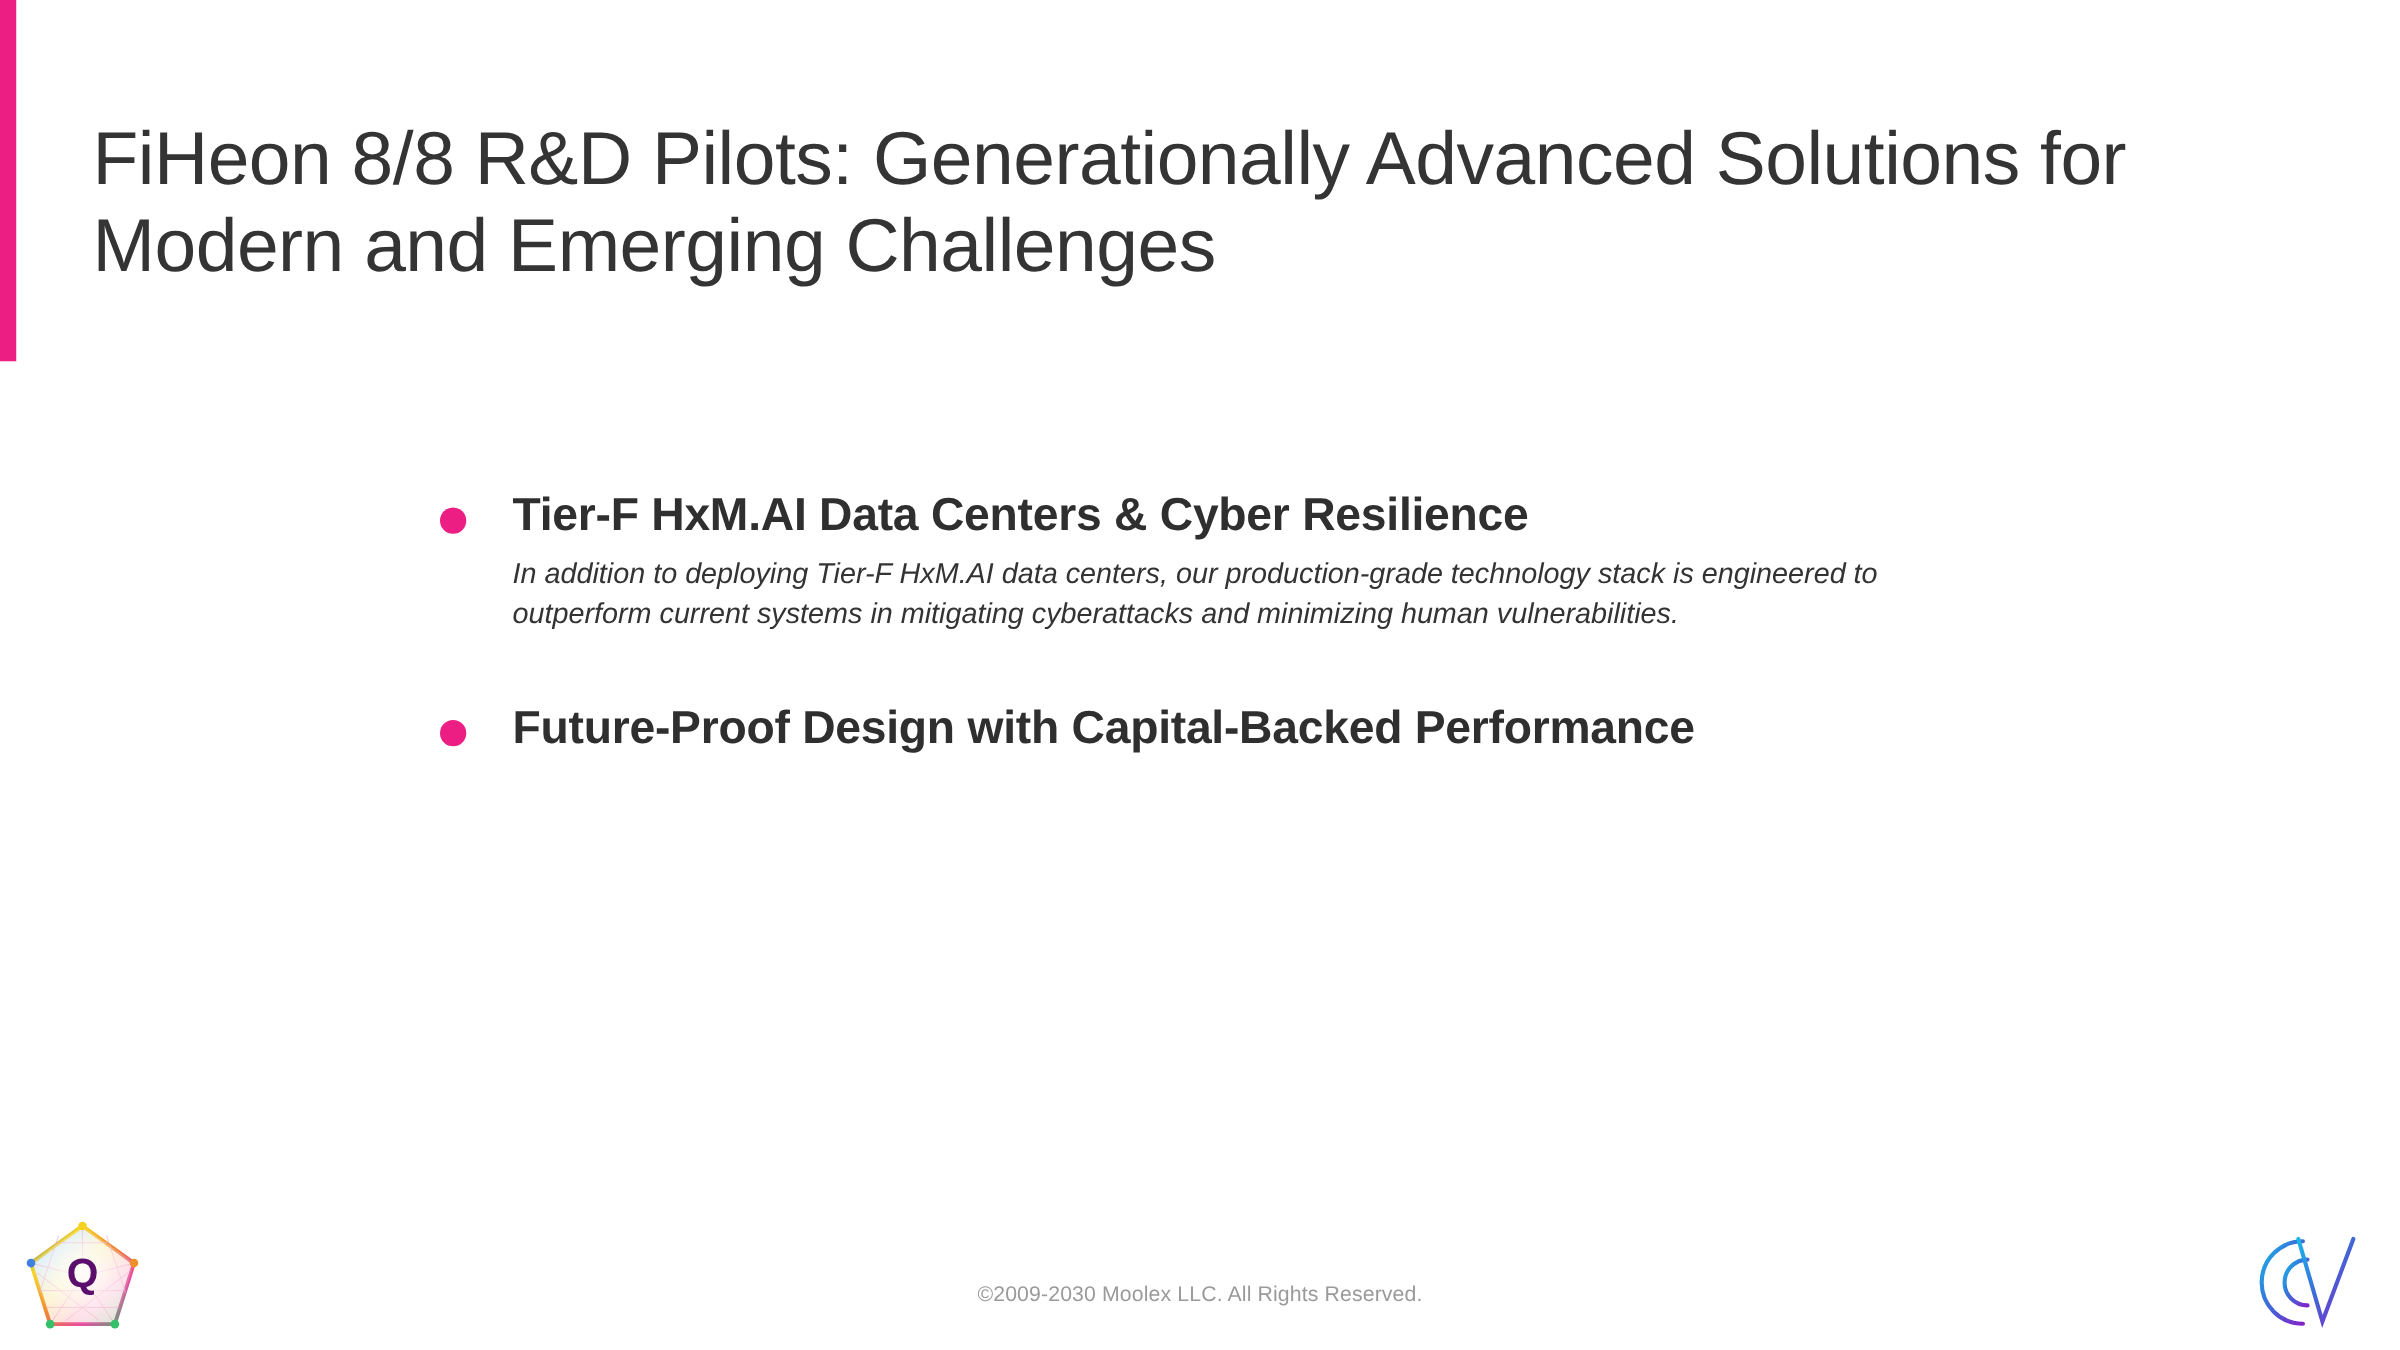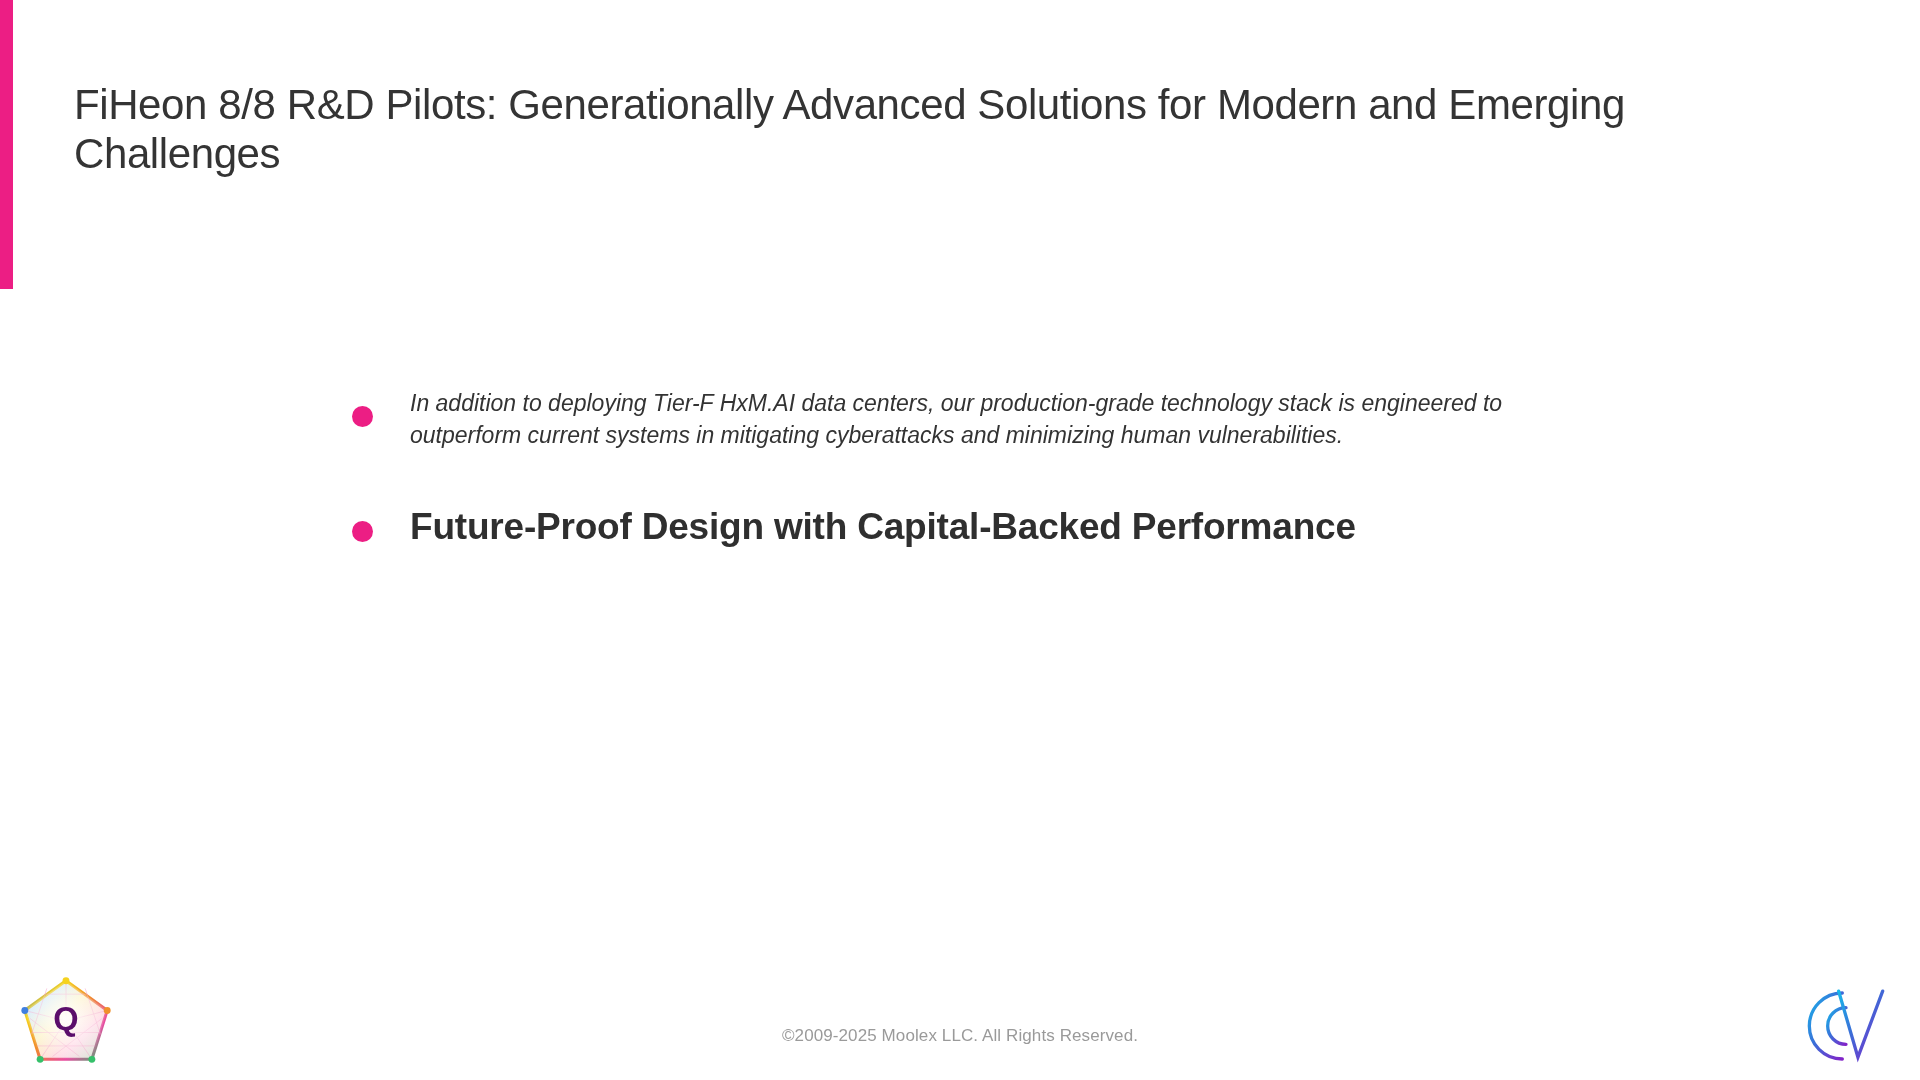--- a/index.html
+++ b/index.html
@@ -25,21 +25,21 @@
     height: 289px;
     background: #EC1E84;
   }
 
   
   .slide-title {
     position: absolute;
     left: 74px;
     top: 52px;
     width: 1700px;
-    font-size: 42px;
+    font-size: 60px;
     line-height: 1.17;
     font-weight: 400;
     letter-spacing: -0.4px;
     color: #343434;
     white-space: pre-wrap;
   }
 
   
   .content {
     position: absolute;
@@ -115,31 +115,32 @@
 <body>
 
 <div class="accent-bar"></div>
 
 <h1 class="slide-title">FiHeon 8/8 R&amp;D Pilots: Generationally Advanced Solutions for Modern and Emerging Challenges</h1>
 
 <div class="content">
 
   <div class="bullet-block">
     <span class="bullet-dot"></span>
+    <div class="bullet-heading">Tier-F HxM.AI Data Centers &amp; Cyber Resilience</div>
     <div class="bullet-body">In addition to deploying Tier-F HxM.AI data centers, our production-grade technology stack is engineered to outperform current systems in mitigating cyberattacks and minimizing human vulnerabilities.</div>
   </div>
 
   <div class="bullet-block">
     <span class="bullet-dot"></span>
     <div class="bullet-heading">Future-Proof Design with Capital-Backed Performance</div>
   </div>
 
 </div>
 
-<div class="footer-copyright">©2009-2025 Moolex LLC. All Rights Reserved.</div>
+<div class="footer-copyright">©2009-2030 Moolex LLC. All Rights Reserved.</div>
 
 <div class="logo-left">
   <svg viewBox="0 0 100 96" width="96" height="92" xmlns="http://www.w3.org/2000/svg">
     <defs>
       <linearGradient id="pentaFill" x1="0" y1="0" x2="1" y2="1">
         <stop offset="0%" stop-color="#9fd8f5"></stop>
         <stop offset="22%" stop-color="#d8ecfb"></stop>
         <stop offset="45%" stop-color="#fdf3c8"></stop>
         <stop offset="70%" stop-color="#ffd9e6"></stop>
         <stop offset="100%" stop-color="#cdf0d6"></stop>

